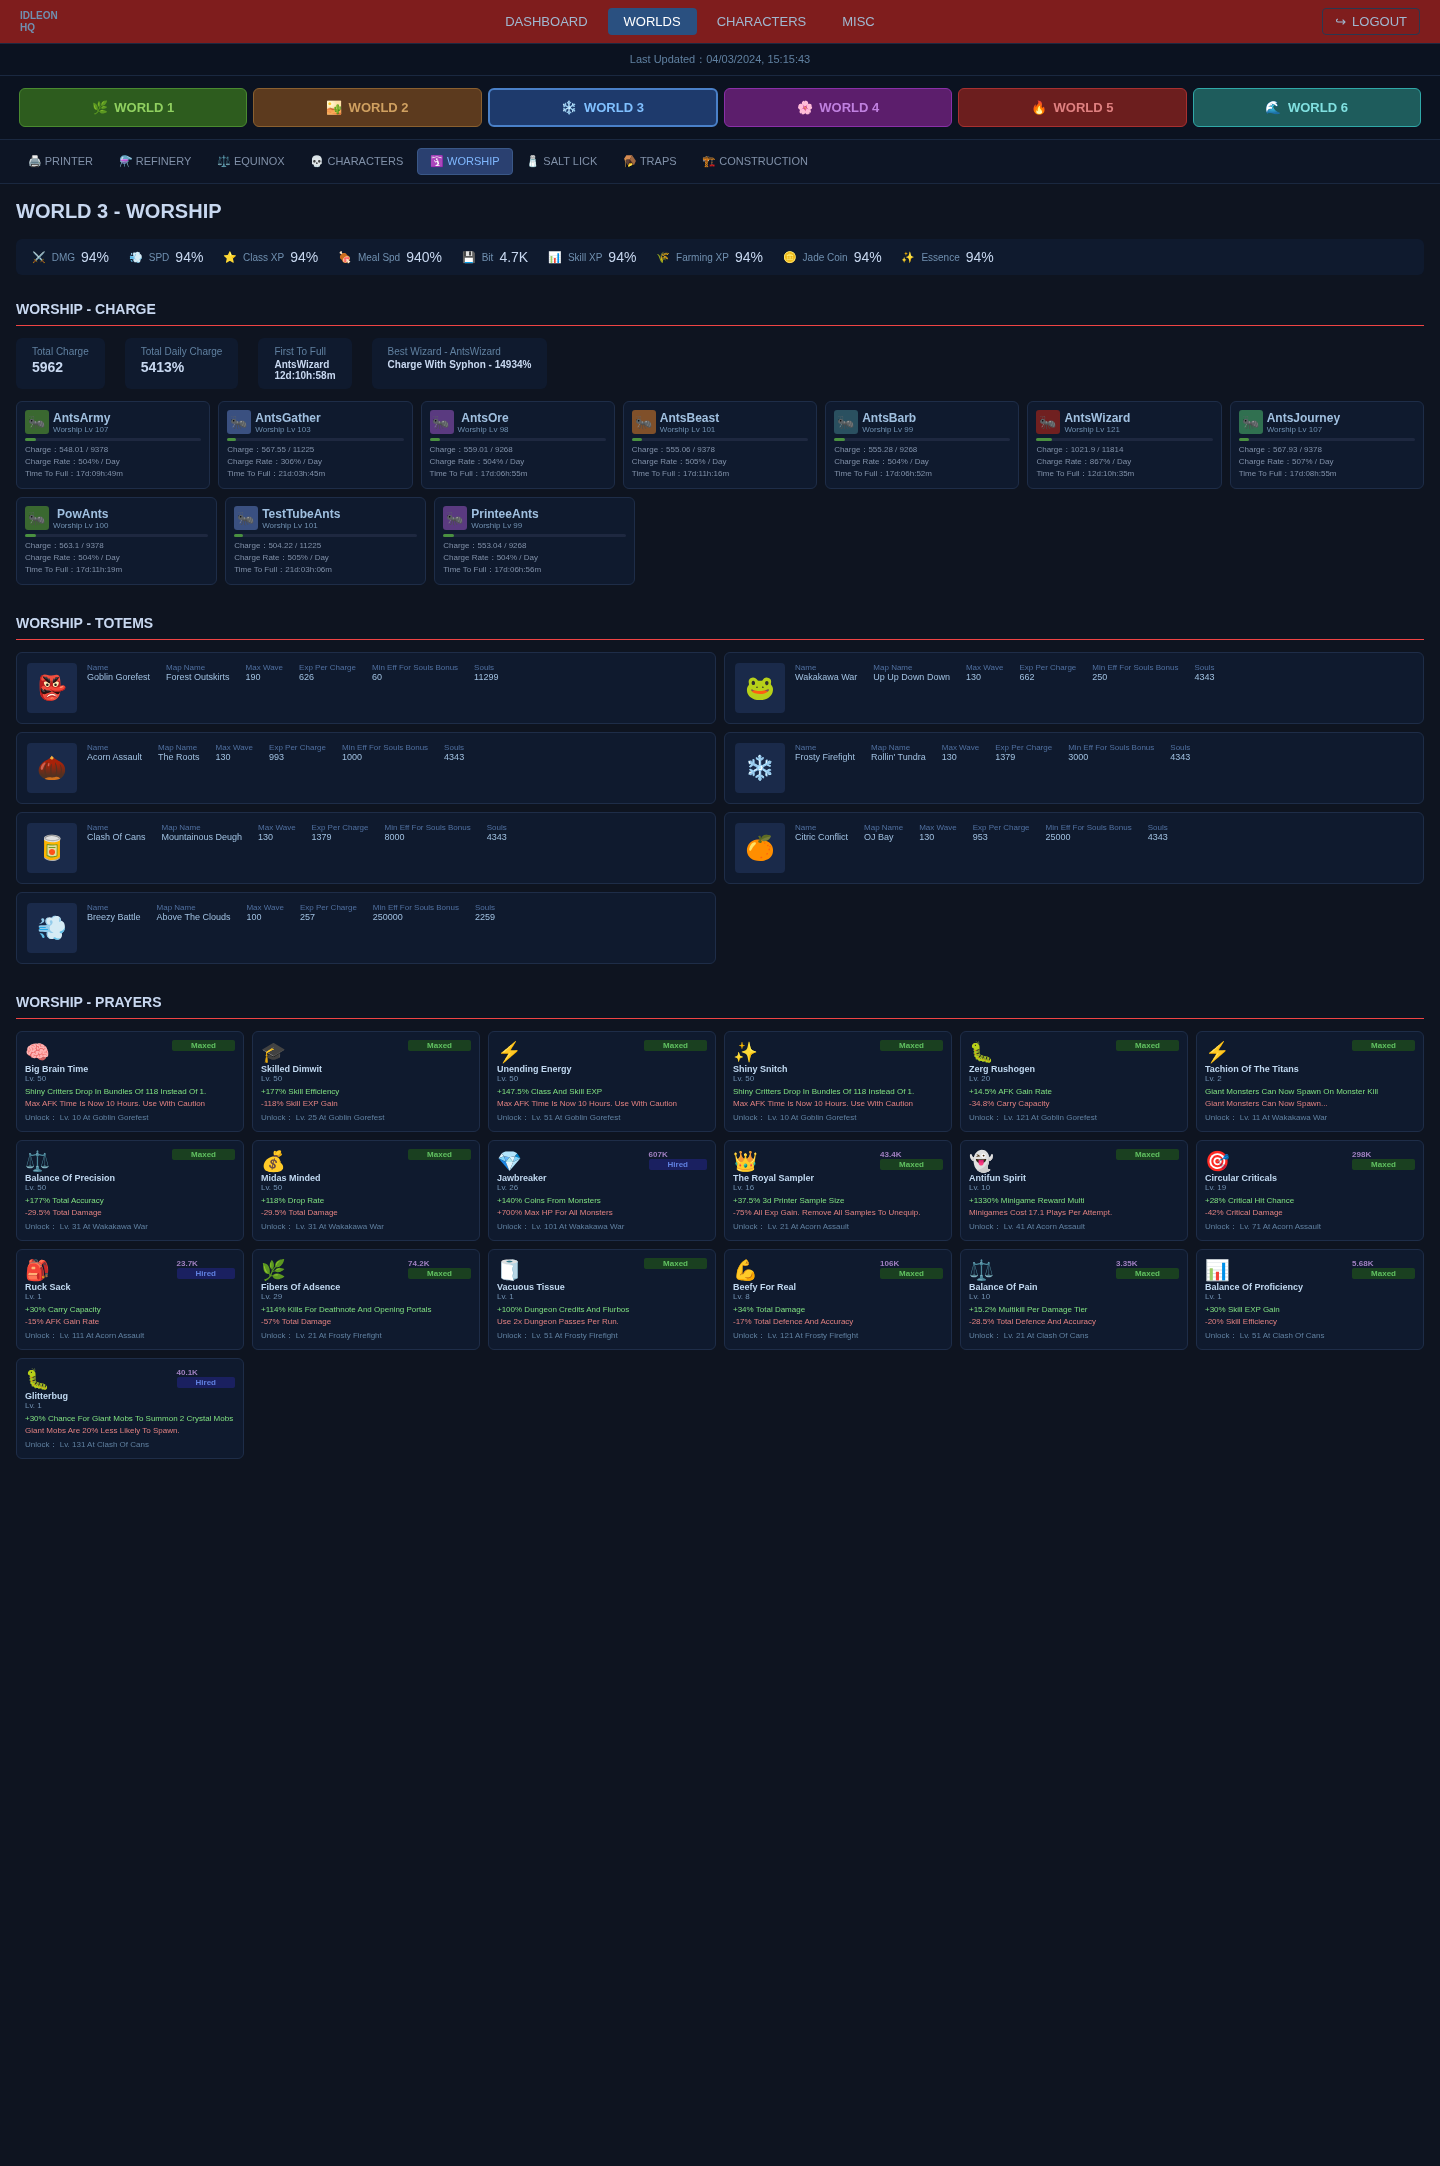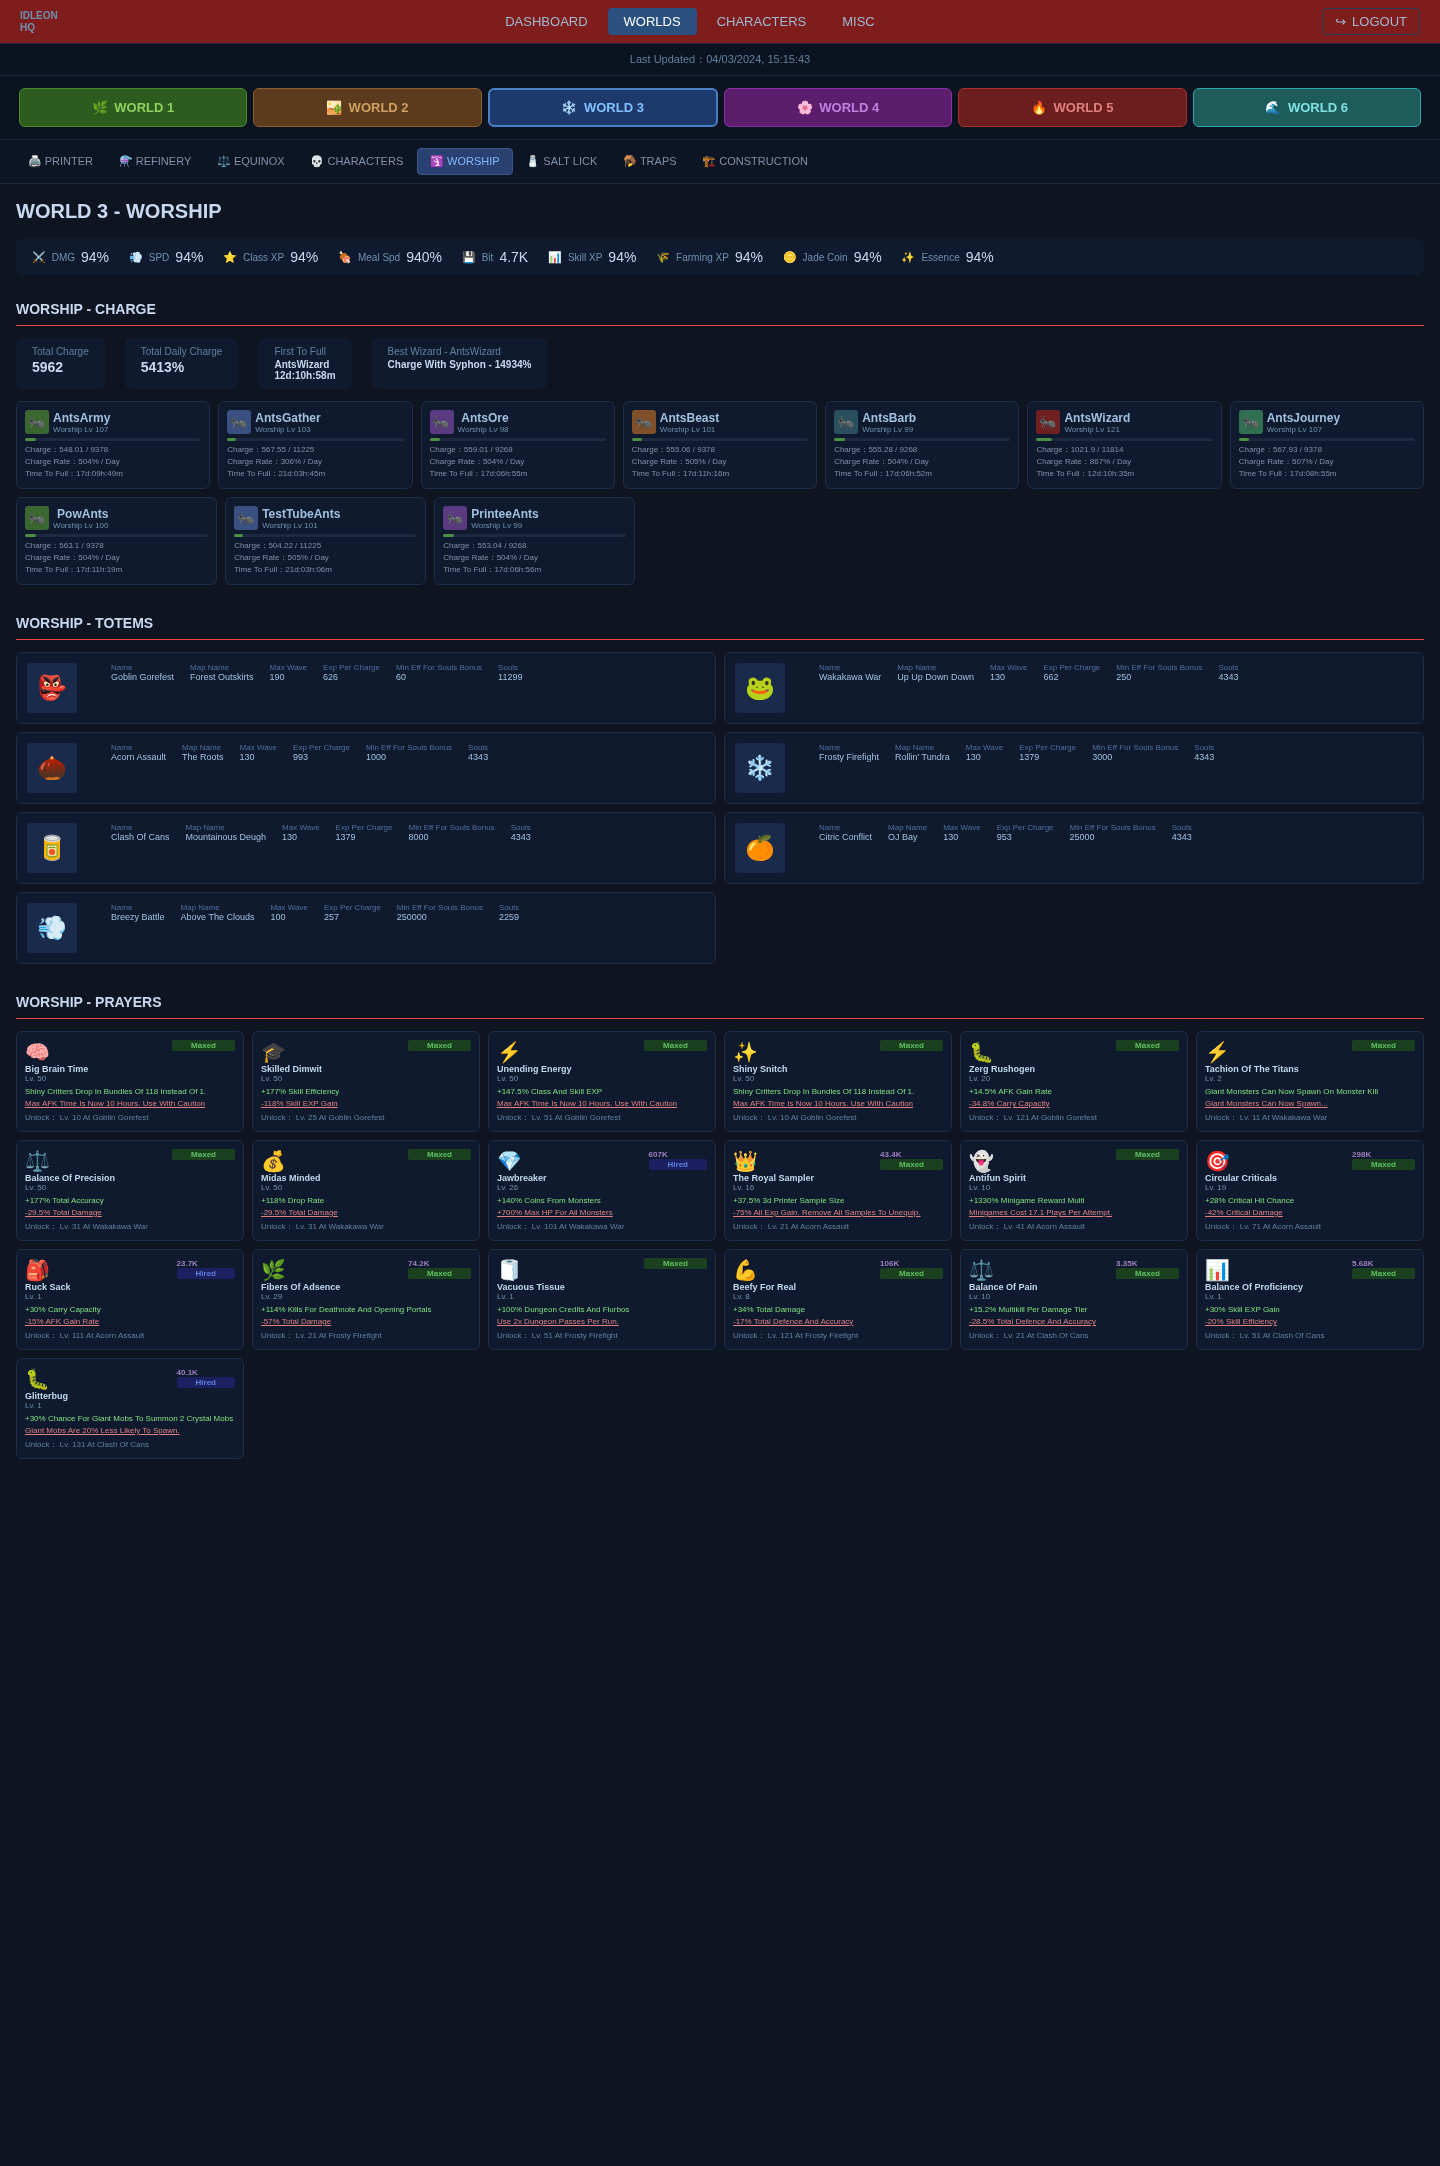--- a/index.html
+++ b/index.html
@@ -62,37 +62,37 @@
     .progress-bar { height: 3px; background: #1e2840; border-radius: 2px; margin: 3px 0; }
     .progress-fill { height: 100%; border-radius: 2px; }
     .prog-green { background: #4a9040; }
     .ant-stats { color: #8090a8; line-height: 1.5; font-size: 8px; }
     
     
     .totems-grid { display: grid; grid-template-columns: 1fr 1fr; gap: 8px; margin-bottom: 8px; }
     .totem-card { background: #0f1a2e; border: 1px solid #1e2d48; border-radius: 6px; padding: 10px; display: flex; gap: 10px; }
     .totem-icon { width: 50px; height: 50px; border-radius: 4px; display: flex; align-items: center; justify-content: center; font-size: 28px; flex-shrink: 0; }
     .totem-info { flex: 1; }
-    .totem-row { display: flex; gap: 16px; margin-bottom: 4px; flex-wrap: wrap; margin-left: 24px; }
+    .totem-row { display: flex; gap: 16px; margin-bottom: 4px; flex-wrap: wrap; }
     .totem-field { }
     .totem-field-label { color: #5070a0; font-size: 8px; }
     .totem-field-value { color: #a0c0e0; font-size: 9px; font-weight: 500; }
     
     
     .prayers-grid { display: grid; grid-template-columns: repeat(6, 1fr); gap: 8px; }
     .prayer-card { background: #0f1a2e; border: 1px solid #1e2d48; border-radius: 6px; padding: 8px; font-size: 9px; }
     .prayer-header { display: flex; justify-content: space-between; align-items: flex-start; margin-bottom: 4px; }
     .prayer-name { font-weight: bold; color: #c0d8f0; font-size: 9px; }
     .prayer-level { color: #7090b0; font-size: 8px; }
     .prayer-cost { font-size: 8px; color: #a080c0; font-weight: bold; }
     .prayer-status { font-size: 8px; padding: 1px 19px; border-radius: 2px; font-weight: bold; }
     .status-maxed { background: #1a4020; color: #60c060; }
     .status-hired { background: #1a2060; color: #6080e0; }
     .prayer-bonus { color: #80e080; margin: 3px 0; font-size: 8px; }
-    .prayer-curse { color: #e08080; margin: 3px 0; font-size: 8px; text-decoration: underline; }
+    .prayer-curse { color: #e08080; margin: 3px 0; font-size: 8px; }
     .prayer-unlock { color: #6080a0; font-size: 8px; margin-top: 4px; }
     .prayer-icon { font-size: 20px; }
     
     
     .section { margin-bottom: 20px; }
   </style>
 </head>
 <body>
 
 <header class="header">

